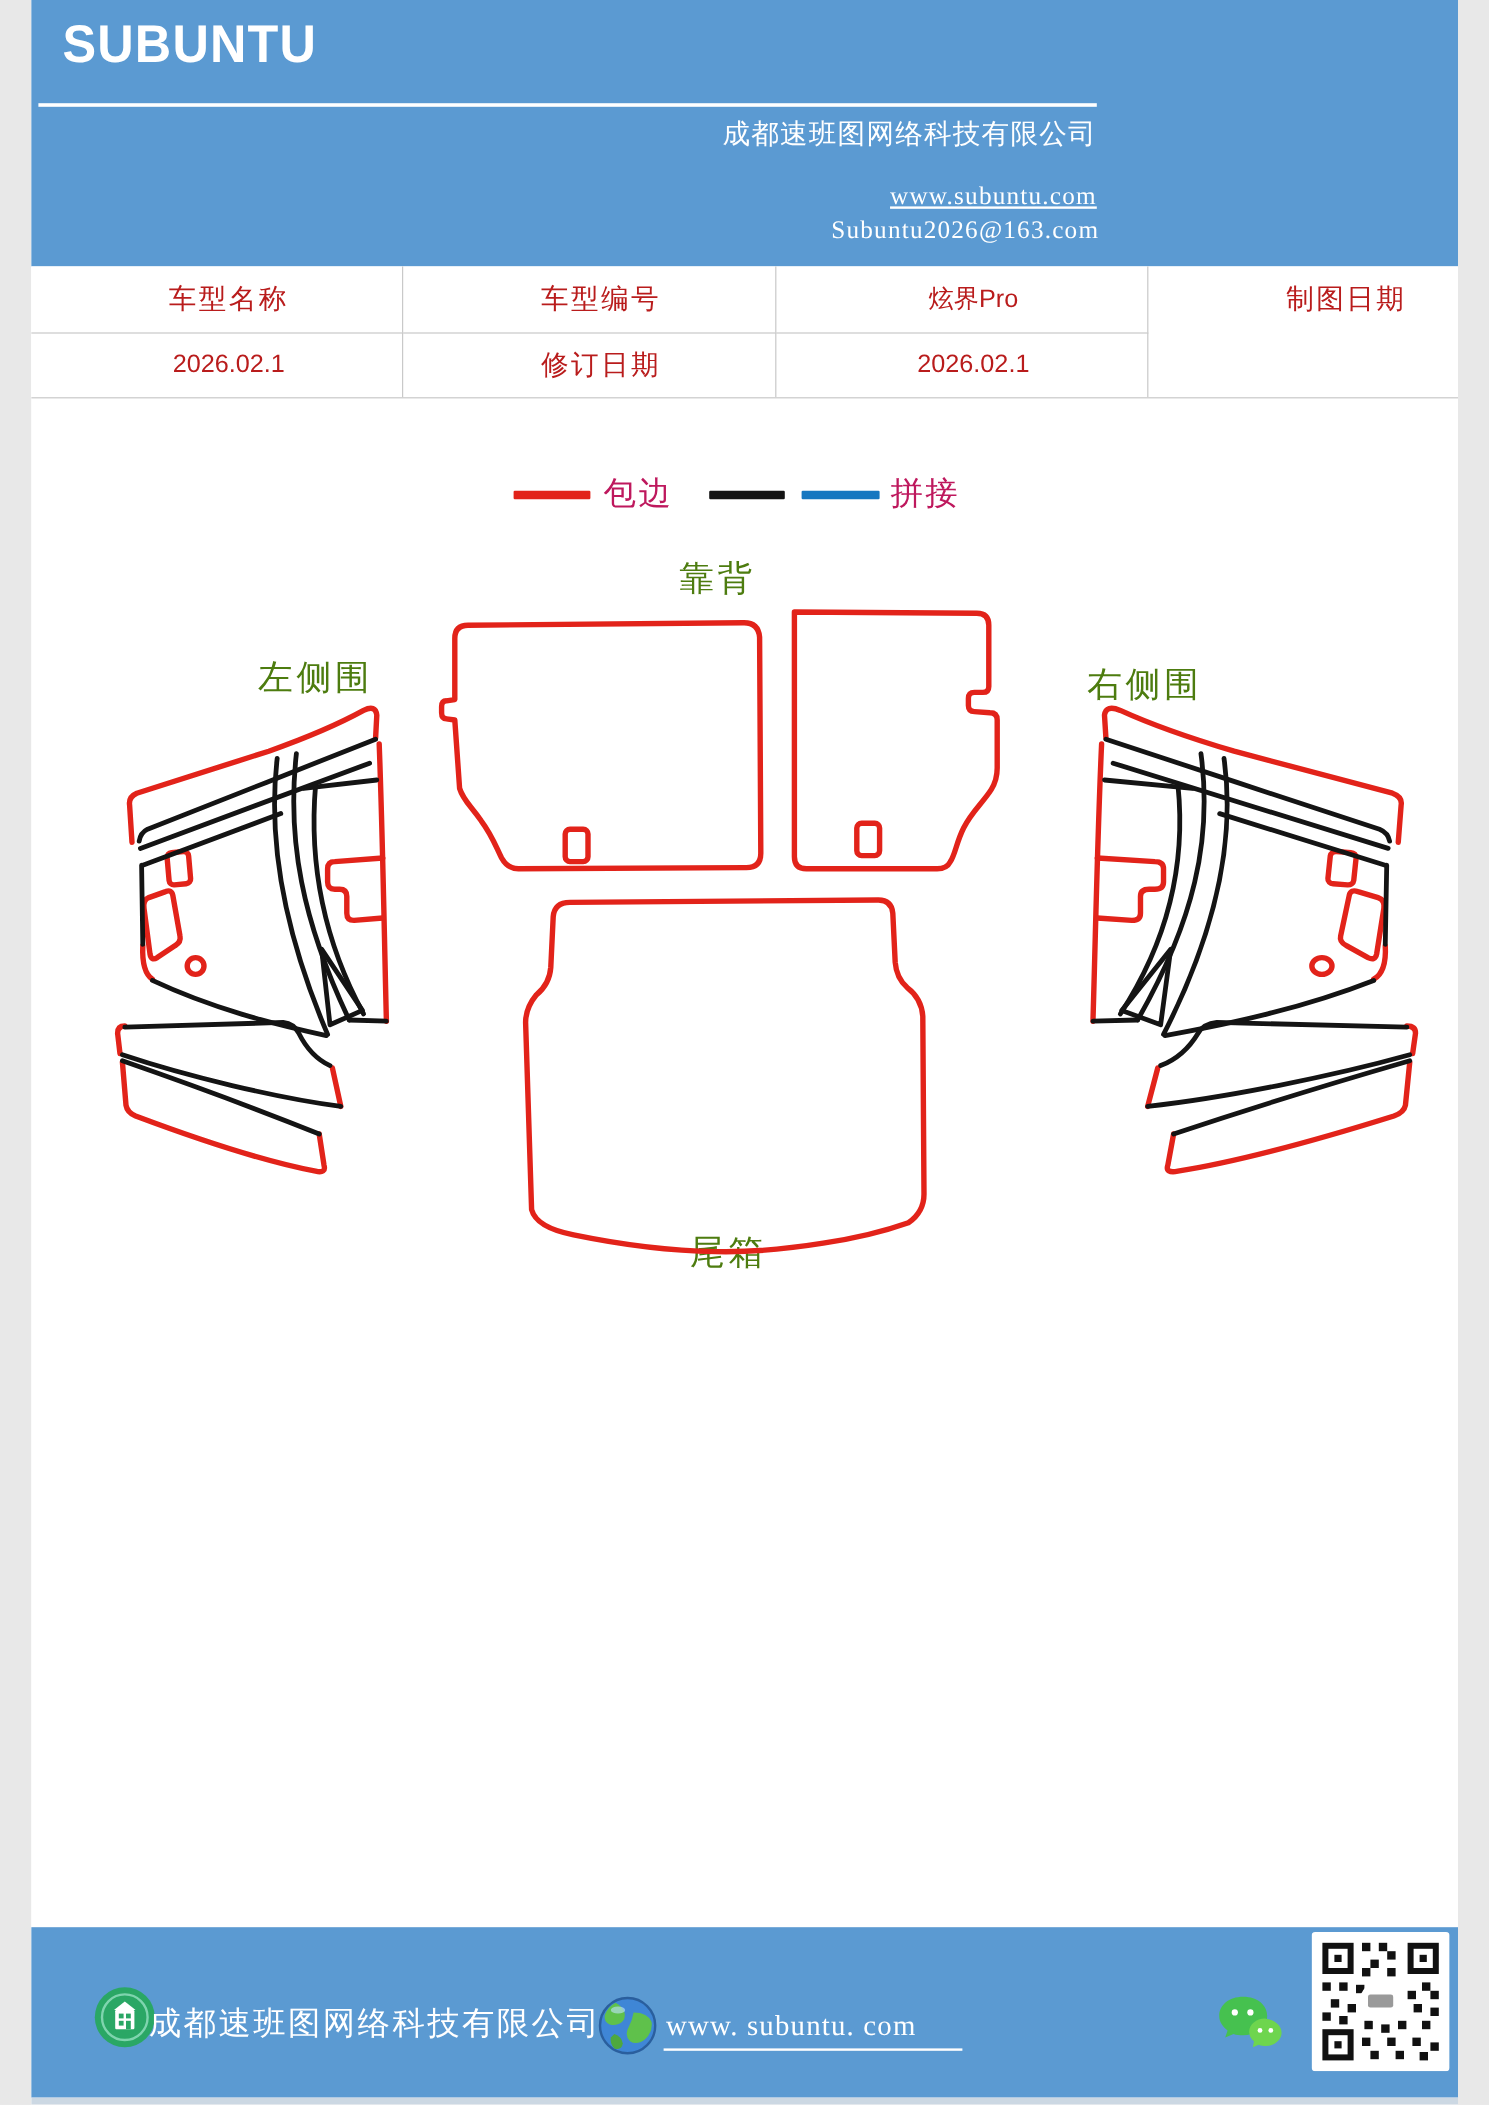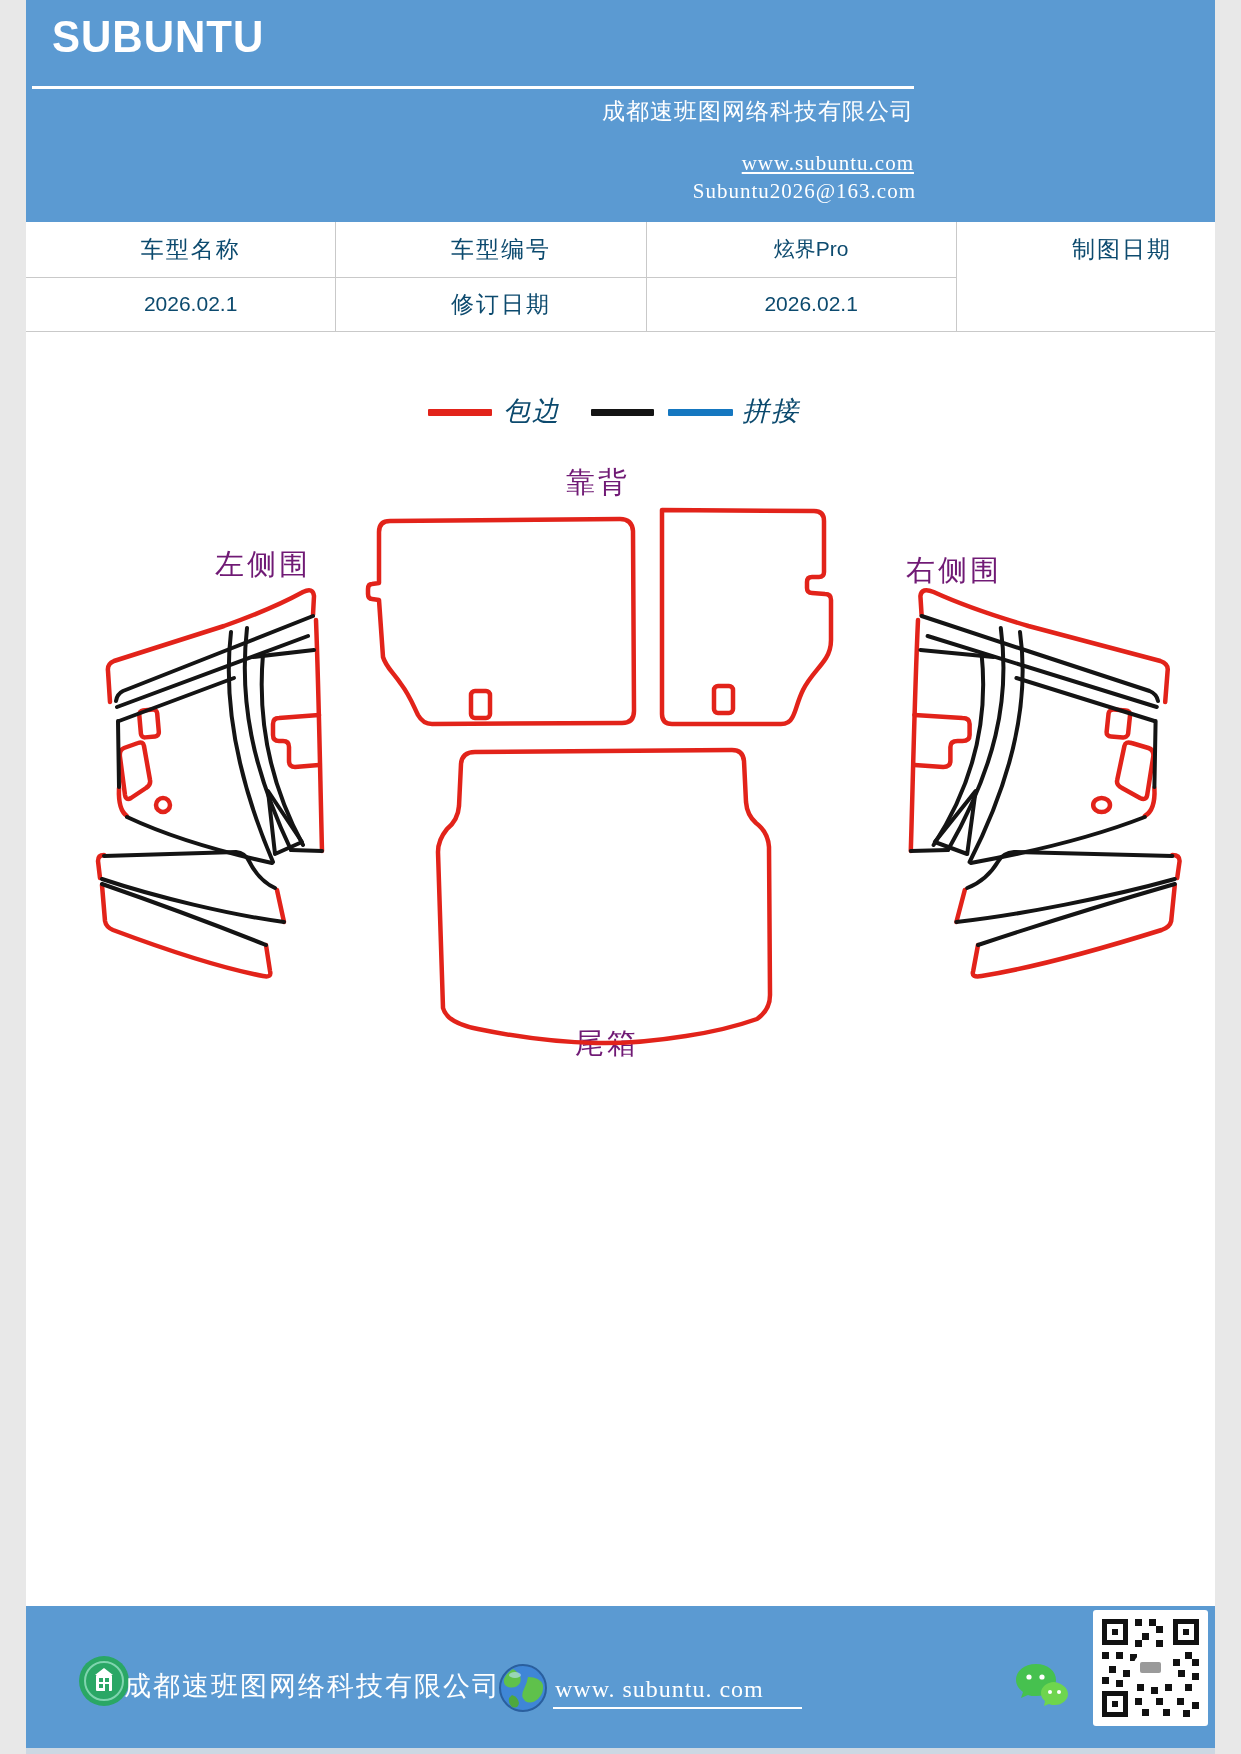--- a/index.html
+++ b/index.html
@@ -21,29 +21,29 @@
   .hdr-mail{position:absolute;right:351px;top:179px;color:#ffffff;font-size:21px;
             font-family:"Liberation Serif","DejaVu Serif",serif;letter-spacing:1px;}
   .sop{position:absolute;left:925px;top:48px;color:#ffffff;font-size:92px;font-weight:bold;
        font-family:"DejaVu Sans Mono","Liberation Mono",monospace;letter-spacing:-2px;}
   
   .info-table{position:absolute;left:0;top:222px;width:1241px;height:109px;
               display:grid;grid-template-columns:repeat(4,1fr);grid-template-rows:1fr 1fr;
               border-bottom:1px solid #c9c9c9;background:#ffffff;}
   .info-cell{display:flex;align-items:center;justify-content:center;
              border-right:1px solid #c9c9c9;border-top:1px solid #c9c9c9;
-             color:#0c4a6e;font-size:23px;letter-spacing:2px;padding-left:20px;}
+             color:#b91c1c;font-size:23px;letter-spacing:2px;padding-left:20px;}
   .info-cell:nth-child(4n){border-right:none;}
   .info-cell:nth-child(-n+4){border-top:none;}
   .info-cell.val{font-size:21px;letter-spacing:0;}
   
   .legend-bar{position:absolute;height:7px;top:409px;border-radius:1px;}
-  .legend-label{position:absolute;top:393px;color:#0c4a6e;font-size:27px;letter-spacing:2px;font-style:italic;}
-  
-  .part-label{position:absolute;color:#701a75;font-size:29px;letter-spacing:3px;}
+  .legend-label{position:absolute;top:393px;color:#be185d;font-size:27px;letter-spacing:2px;}
+  
+  .part-label{position:absolute;color:#4d7c0f;font-size:29px;letter-spacing:3px;}
   .diagram-svg{position:absolute;left:0;top:0;width:1241px;height:1754px;}
   
   .footer{position:absolute;left:0;top:1606px;width:1241px;height:142px;background:#5b9ad2;}
   .footer-strip{position:absolute;left:0;top:1748px;width:1241px;height:6px;background:#ccd8e3;}
   .ft-company{position:absolute;left:98px;top:1668px;color:#ffffff;font-size:27px;letter-spacing:2px;}
   .ft-site{position:absolute;left:527px;top:1676px;color:#ffffff;font-size:24px;letter-spacing:1px;
            font-family:"Liberation Serif","DejaVu Serif",serif;
            border-bottom:2px solid #ffffff;padding:0 38px 4px 2px;}
   .ft-icon{position:absolute;}
 </style>

